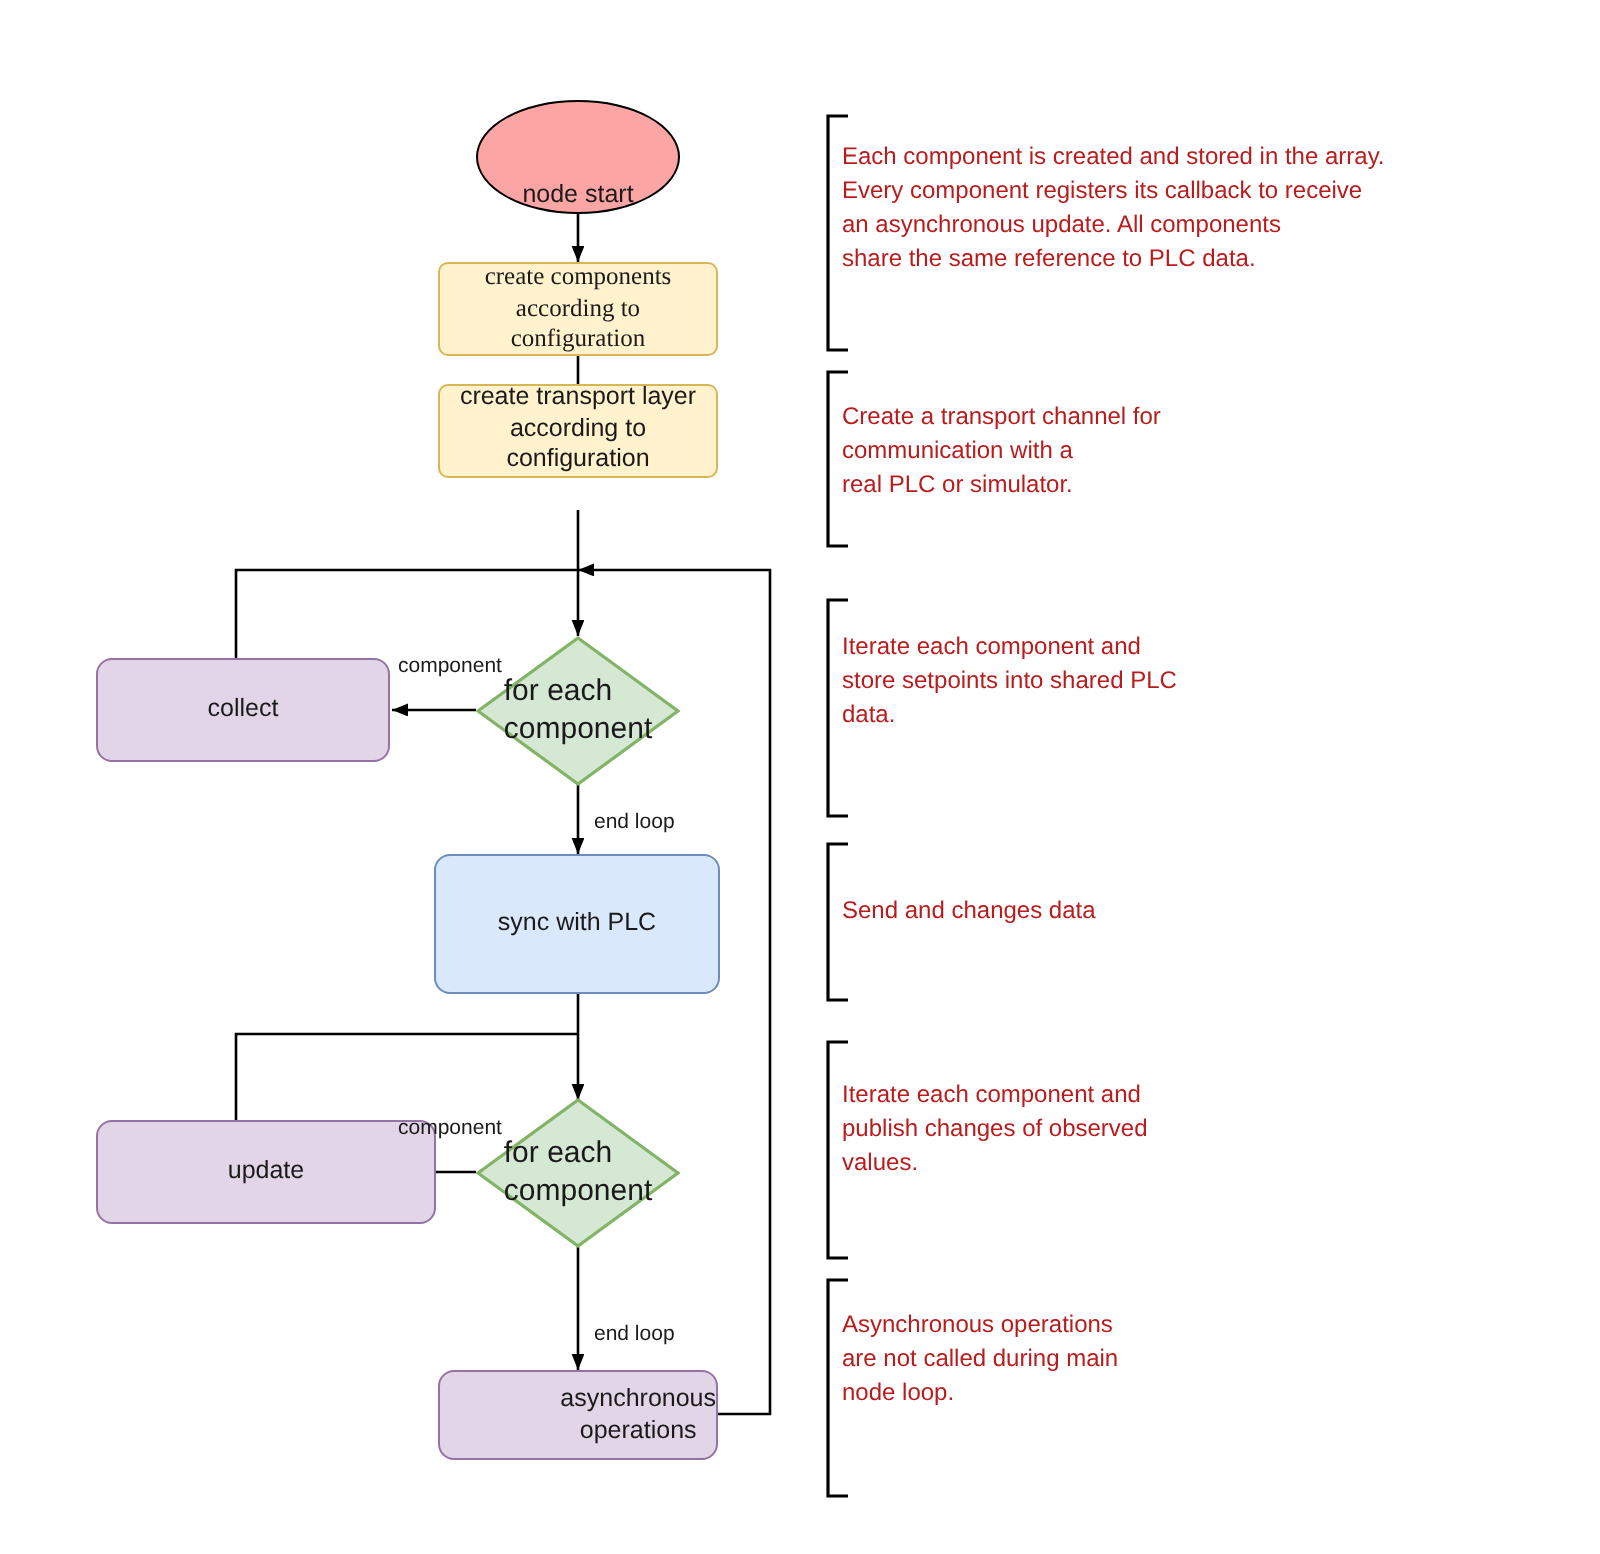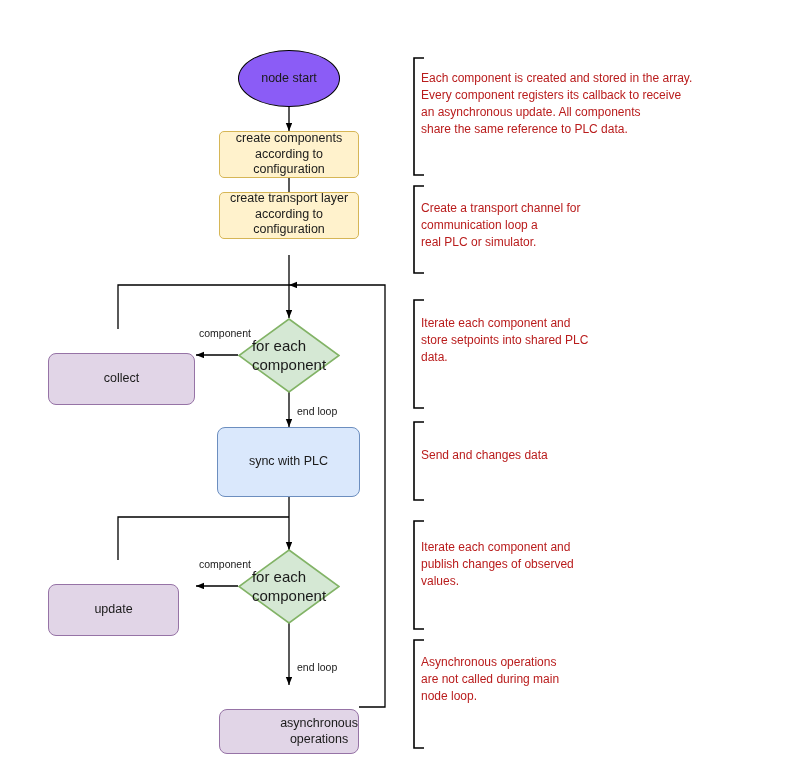--- a/index.html
+++ b/index.html
@@ -34,33 +34,33 @@
     display: flex;
     align-items: center;
     justify-content: center;
     text-align: center;
     font-size: 12.5px;
     line-height: 1.25;
     white-space: pre-line;
   }
   .node.start {
     border: 1.4px solid #000000;
-    background: #8b5cf6;
+    background: #fca5a5;
     border-radius: 50%;
+    align-items: flex-end;
   }
   .node.process {
     border: 1.4px solid #d6b656;
     background: #fff2cc;
     border-radius: 5px;
   }
   .node.lilac {
     border: 1.4px solid #9673a6;
     background: #e1d5e7;
     border-radius: 8px;
-    margin-top: 24px;
   }
   .node.blue {
     border: 1.4px solid #6c8ebf;
     background: #dae8fc;
     border-radius: 8px;
   }
   .node.diamond-wrap {
     background: transparent;
     border: none;
   }
@@ -137,21 +137,21 @@
 
     <path d="M424,521 L414,521 L414,629 L424,629" stroke="#000" stroke-width="1.6" fill="none"></path>
 
     <path d="M424,640 L414,640 L414,748 L424,748" stroke="#000" stroke-width="1.6" fill="none"></path>
   </svg>
 
   <div class="node start" style="left:238px; top:50px; width:102px; height:57px;">
     <span>node start</span>
   </div>
 
-  <div class="node process" style="left:219px; top:131px; width:140px; height:47px;">
+  <div class="node process" style="left:219px; top:131px; width:140px; height:47px;font-family:Liberation Serif, serif;">
     <span>create components
 according to
 configuration</span>
   </div>
 
   <div class="node process" style="left:219px; top:192px; width:140px; height:47px;align-items:flex-end;">
     <span>create transport layer
 according to
 configuration</span>
   </div>
@@ -173,40 +173,40 @@
   </div>
 
   <div class="node diamond-wrap" style="left:238px; top:549px; width:102px; height:75px;">
     <svg class="diamond-shape" viewBox="0 0 102 75" preserveAspectRatio="none">
       <polygon points="51,1 101,37.5 51,74 1,37.5" fill="#d5e8d4" stroke="#82b366" stroke-width="1.6"></polygon>
     </svg>
     <span class="diamond-label">for each
 component</span>
   </div>
 
-  <div class="node lilac" style="left:48px; top:560px; width:131px; height:52px;">
+  <div class="node lilac" style="left:48px; top:560px; width:170px; height:52px;">
     <span>update</span>
   </div>
 
   <div class="node lilac" style="left:219px; top:685px; width:140px; height:45px;justify-content:flex-end;">
     <span>asynchronous
 operations</span>
   </div>
 
   <div class="edge-label" style="left:199px; top:327px;">component</div>
   <div class="edge-label" style="left:297px; top:405px;">end loop</div>
   <div class="edge-label" style="left:199px; top:558px;">component</div>
   <div class="edge-label" style="left:297px; top:661px;">end loop</div>
 
   <div class="note" style="left:421px; top:70px; width:350px;">Each component is created and stored in the array.
 Every component registers its callback to receive
 an asynchronous update. All components
 share the same reference to PLC data.</div>
   <div class="note" style="left:421px; top:200px; width:320px;">Create a transport channel for
-communication loop a
+communication with a
 real PLC or simulator.</div>
   <div class="note" style="left:421px; top:315px; width:330px;">Iterate each component and
 store setpoints into shared PLC
 data.</div>
   <div class="note" style="left:421px; top:447px; width:330px;">Send and changes data</div>
   <div class="note" style="left:421px; top:539px; width:330px;">Iterate each component and
 publish changes of observed
 values.</div>
   <div class="note" style="left:421px; top:654px; width:330px;">Asynchronous operations
 are not called during main

